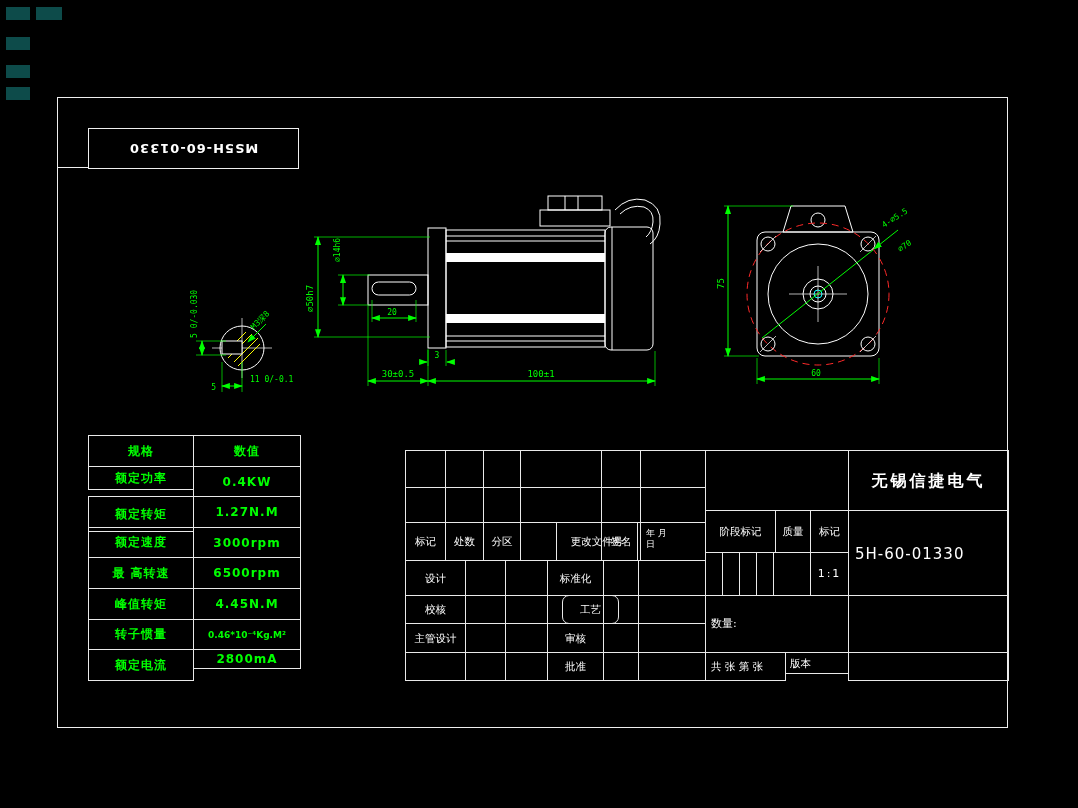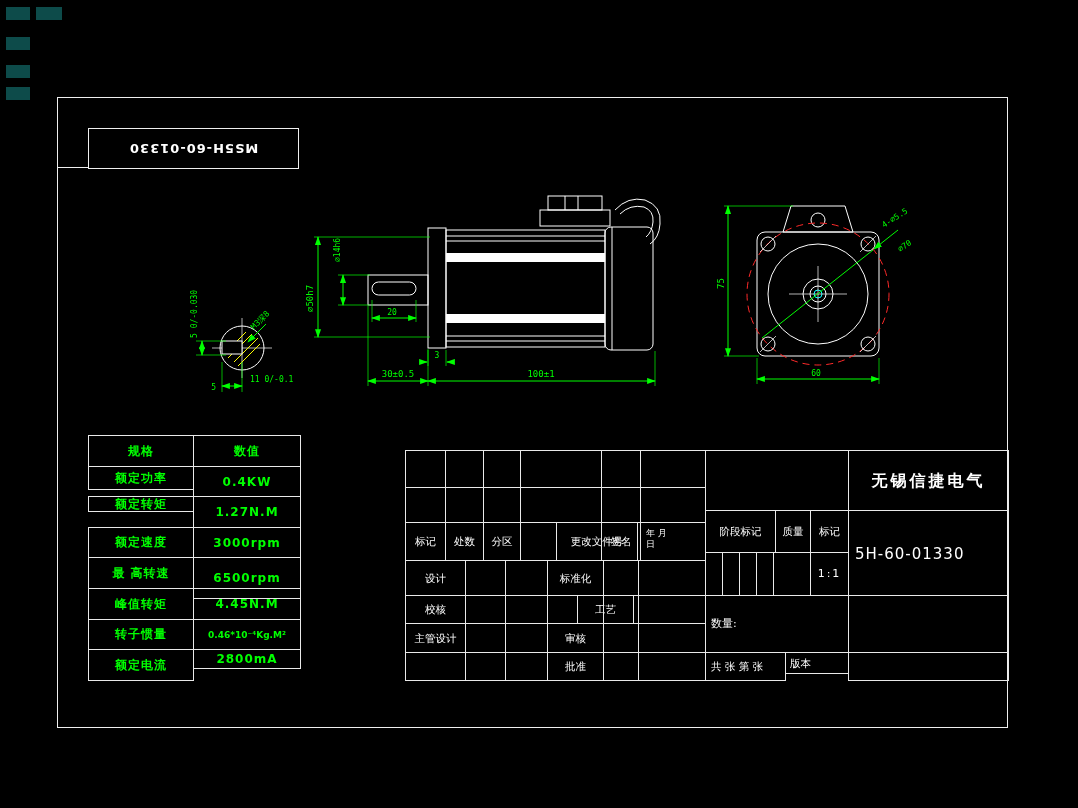--- a/index.html
+++ b/index.html
@@ -40,28 +40,28 @@
   <span>MS5H-60-01330</span>
 </div>
 
 <div>
   <div class="sc" style="left:88px;top:435px;width:106px;height:32px;">规格</div>
   <div class="sc" style="left:193px;top:435px;width:108px;height:32px;">数值</div>
 
   <div class="sc" style="left:88px;top:466px;width:106px;height:24px;">额定功率</div>
   <div class="sc" style="left:193px;top:466px;width:108px;height:31px;">0.4KW</div>
 
-  <div class="sc" style="left:88px;top:496px;width:106px;height:16px;">额定转矩</div>
+  <div class="sc" style="left:88px;top:496px;width:106px;height:36px;">额定转矩</div>
   <div class="sc" style="left:193px;top:496px;width:108px;height:32px;">1.27N.M</div>
 
   <div class="sc" style="left:88px;top:527px;width:106px;height:31px;">额定速度</div>
   <div class="sc" style="left:193px;top:527px;width:108px;height:31px;">3000rpm</div>
 
   <div class="sc" style="left:88px;top:557px;width:106px;height:32px;">最 高转速</div>
-  <div class="sc" style="left:193px;top:557px;width:108px;height:42px;">6500rpm</div>
+  <div class="sc" style="left:193px;top:557px;width:108px;height:32px;">6500rpm</div>
 
   <div class="sc" style="left:88px;top:588px;width:106px;height:32px;">峰值转矩</div>
   <div class="sc" style="left:193px;top:588px;width:108px;height:32px;">4.45N.M</div>
 
   <div class="sc" style="left:88px;top:619px;width:106px;height:31px;">转子惯量</div>
   <div class="sc" style="left:193px;top:619px;width:108px;height:31px;font-size:9px;letter-spacing:0;">0.46*10⁻⁴Kg.M²</div>
 
   <div class="sc" style="left:88px;top:649px;width:106px;height:32px;">额定电流</div>
   <div class="sc" style="left:193px;top:649px;width:108px;height:20px;">2800mA</div>
 </div>
@@ -93,21 +93,21 @@
   <div class="cell" style="left:405px;top:560px;width:61px;height:36px;">设计</div>
   <div class="cell" style="left:465px;top:560px;width:41px;height:36px;"></div>
   <div class="cell" style="left:505px;top:560px;width:43px;height:36px;"></div>
   <div class="cell" style="left:547px;top:560px;width:57px;height:36px;">标准化</div>
   <div class="cell" style="left:603px;top:560px;width:36px;height:36px;"></div>
   <div class="cell" style="left:638px;top:560px;width:68px;height:36px;"></div>
 
   <div class="cell" style="left:405px;top:595px;width:61px;height:29px;">校核</div>
   <div class="cell" style="left:465px;top:595px;width:41px;height:29px;"></div>
   <div class="cell" style="left:505px;top:595px;width:43px;height:29px;"></div>
-  <div class="cell" style="left:577px;top:595px;width:57px;height:29px;">工艺</div>
+  <div class="cell" style="left:562px;top:595px;width:57px;height:29px;border-radius:7px;">工艺</div>
   <div class="cell" style="left:603px;top:595px;width:36px;height:29px;"></div>
   <div class="cell" style="left:638px;top:595px;width:68px;height:29px;"></div>
 
   <div class="cell" style="left:405px;top:623px;width:61px;height:30px;">主管设计</div>
   <div class="cell" style="left:465px;top:623px;width:41px;height:30px;"></div>
   <div class="cell" style="left:505px;top:623px;width:43px;height:30px;"></div>
   <div class="cell" style="left:547px;top:623px;width:57px;height:30px;">审核</div>
   <div class="cell" style="left:603px;top:623px;width:36px;height:30px;"></div>
   <div class="cell" style="left:638px;top:623px;width:68px;height:30px;"></div>
 

